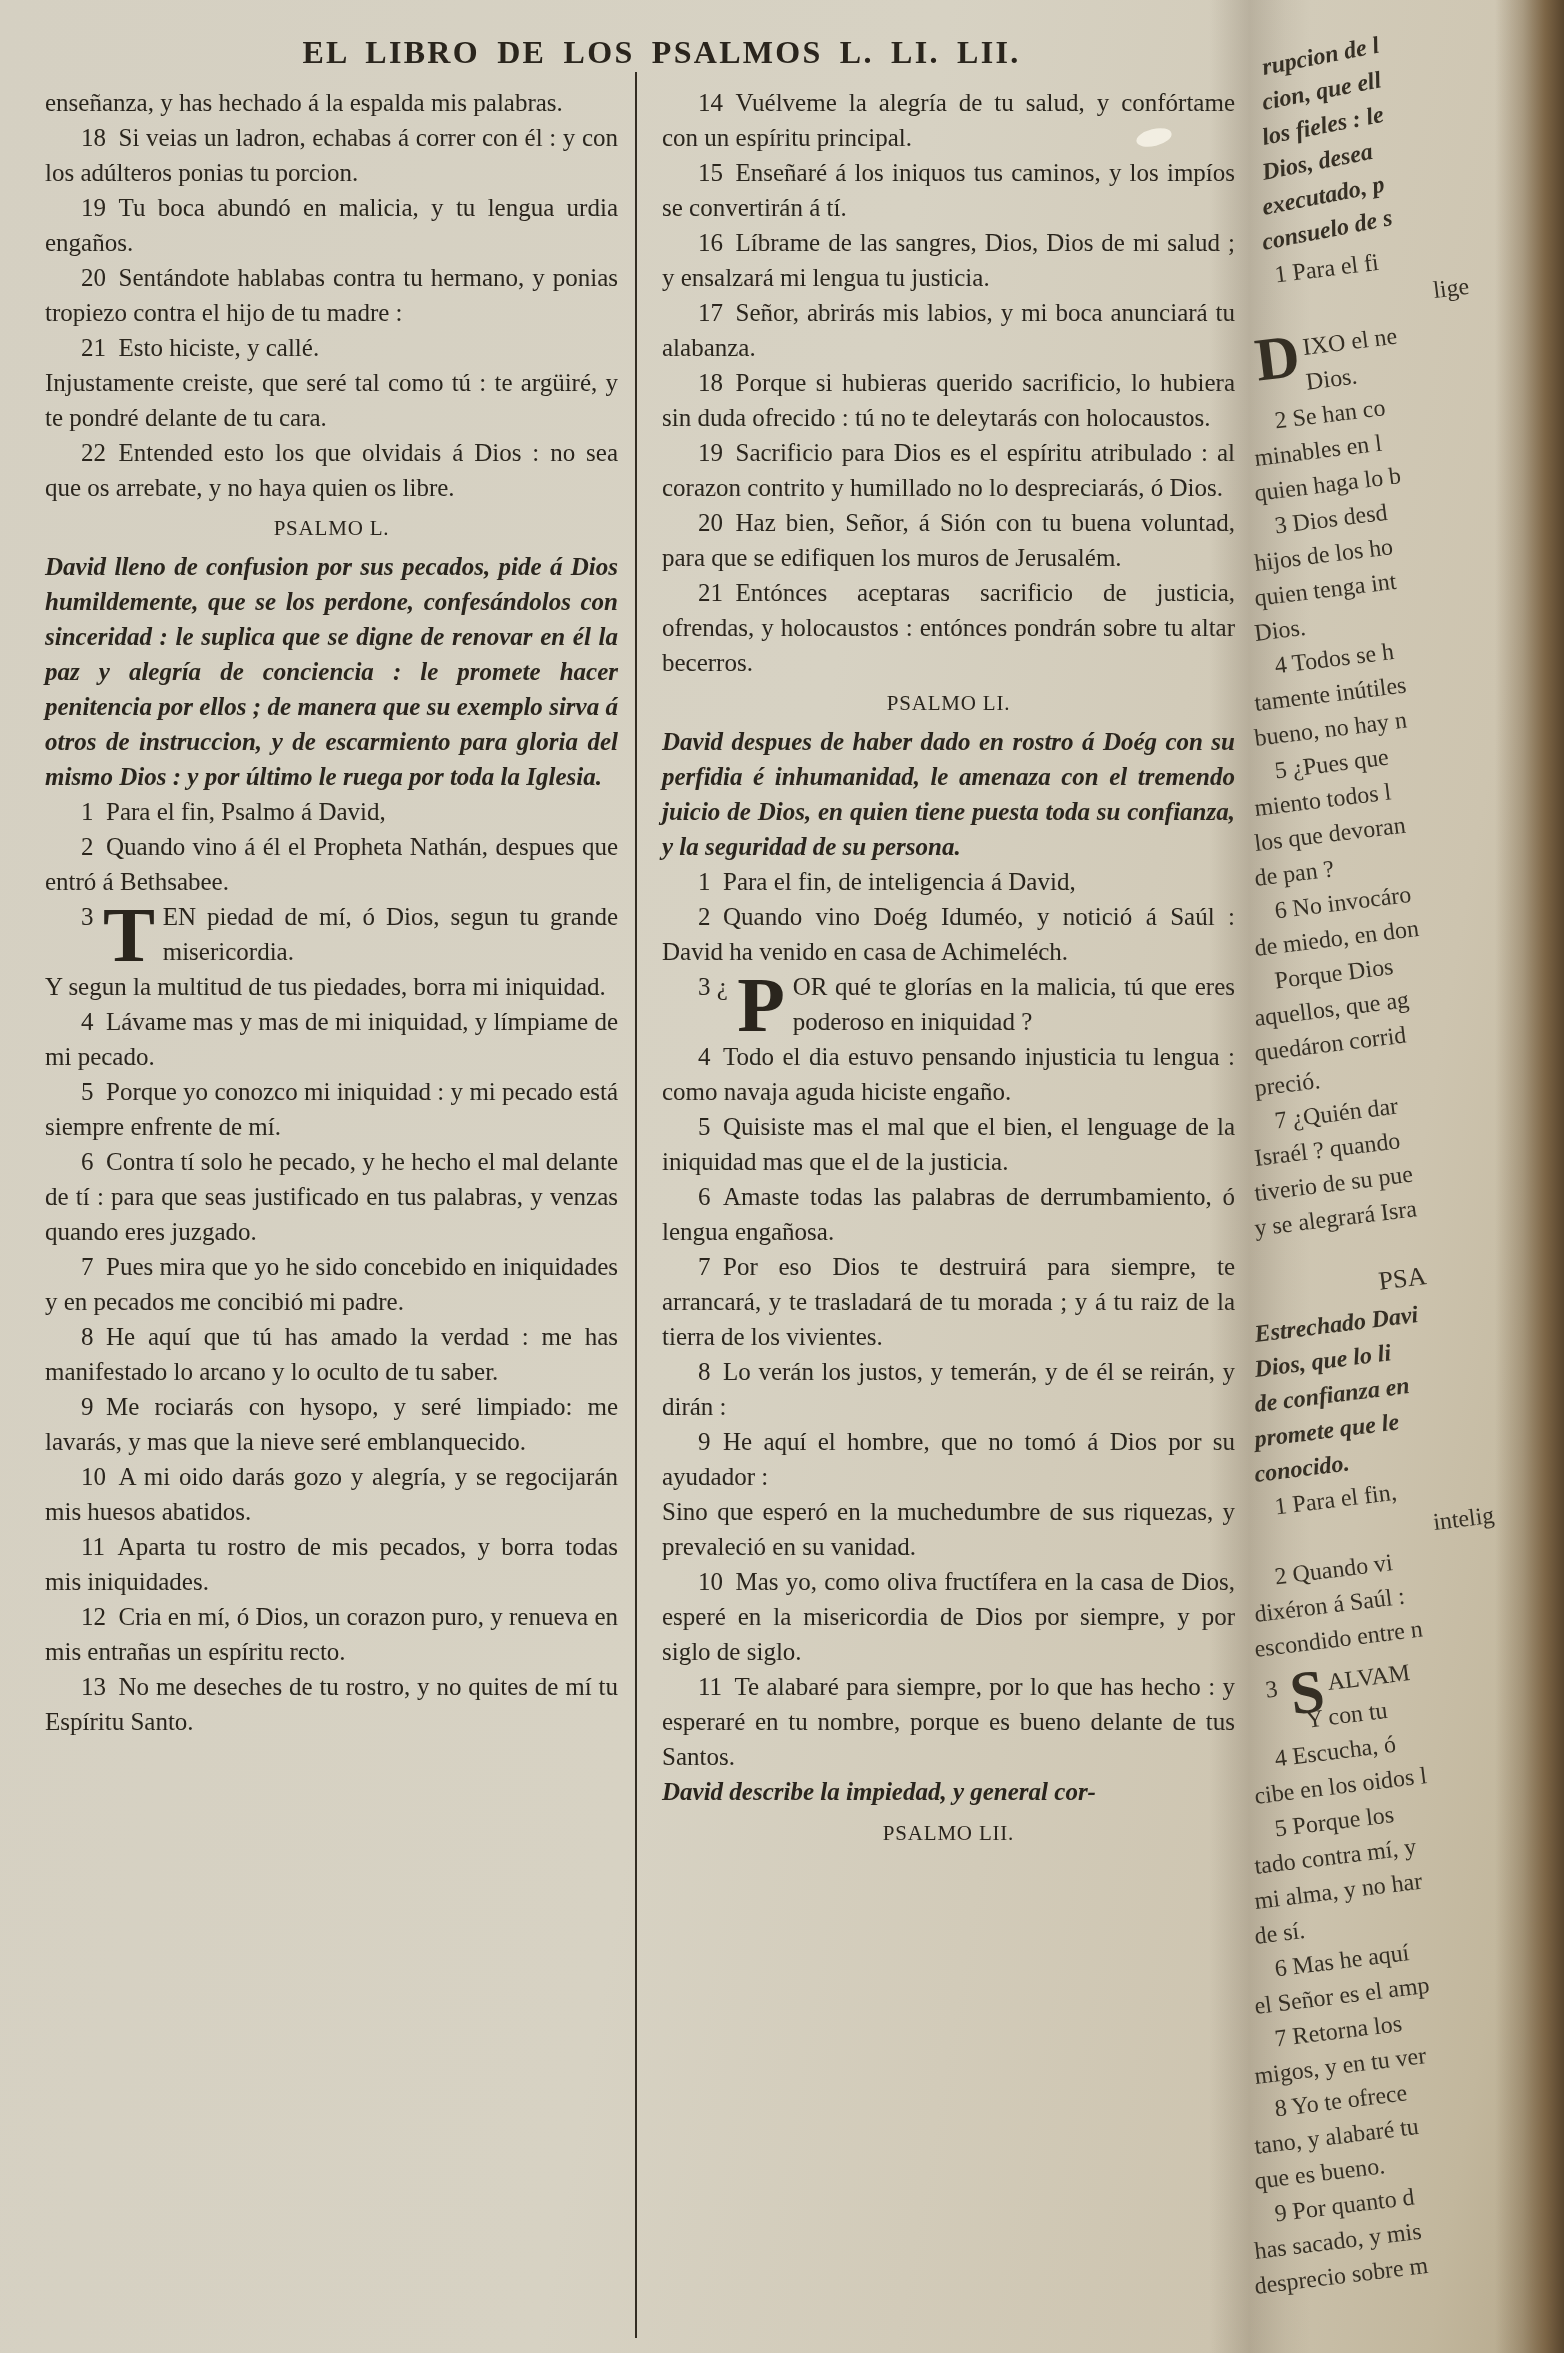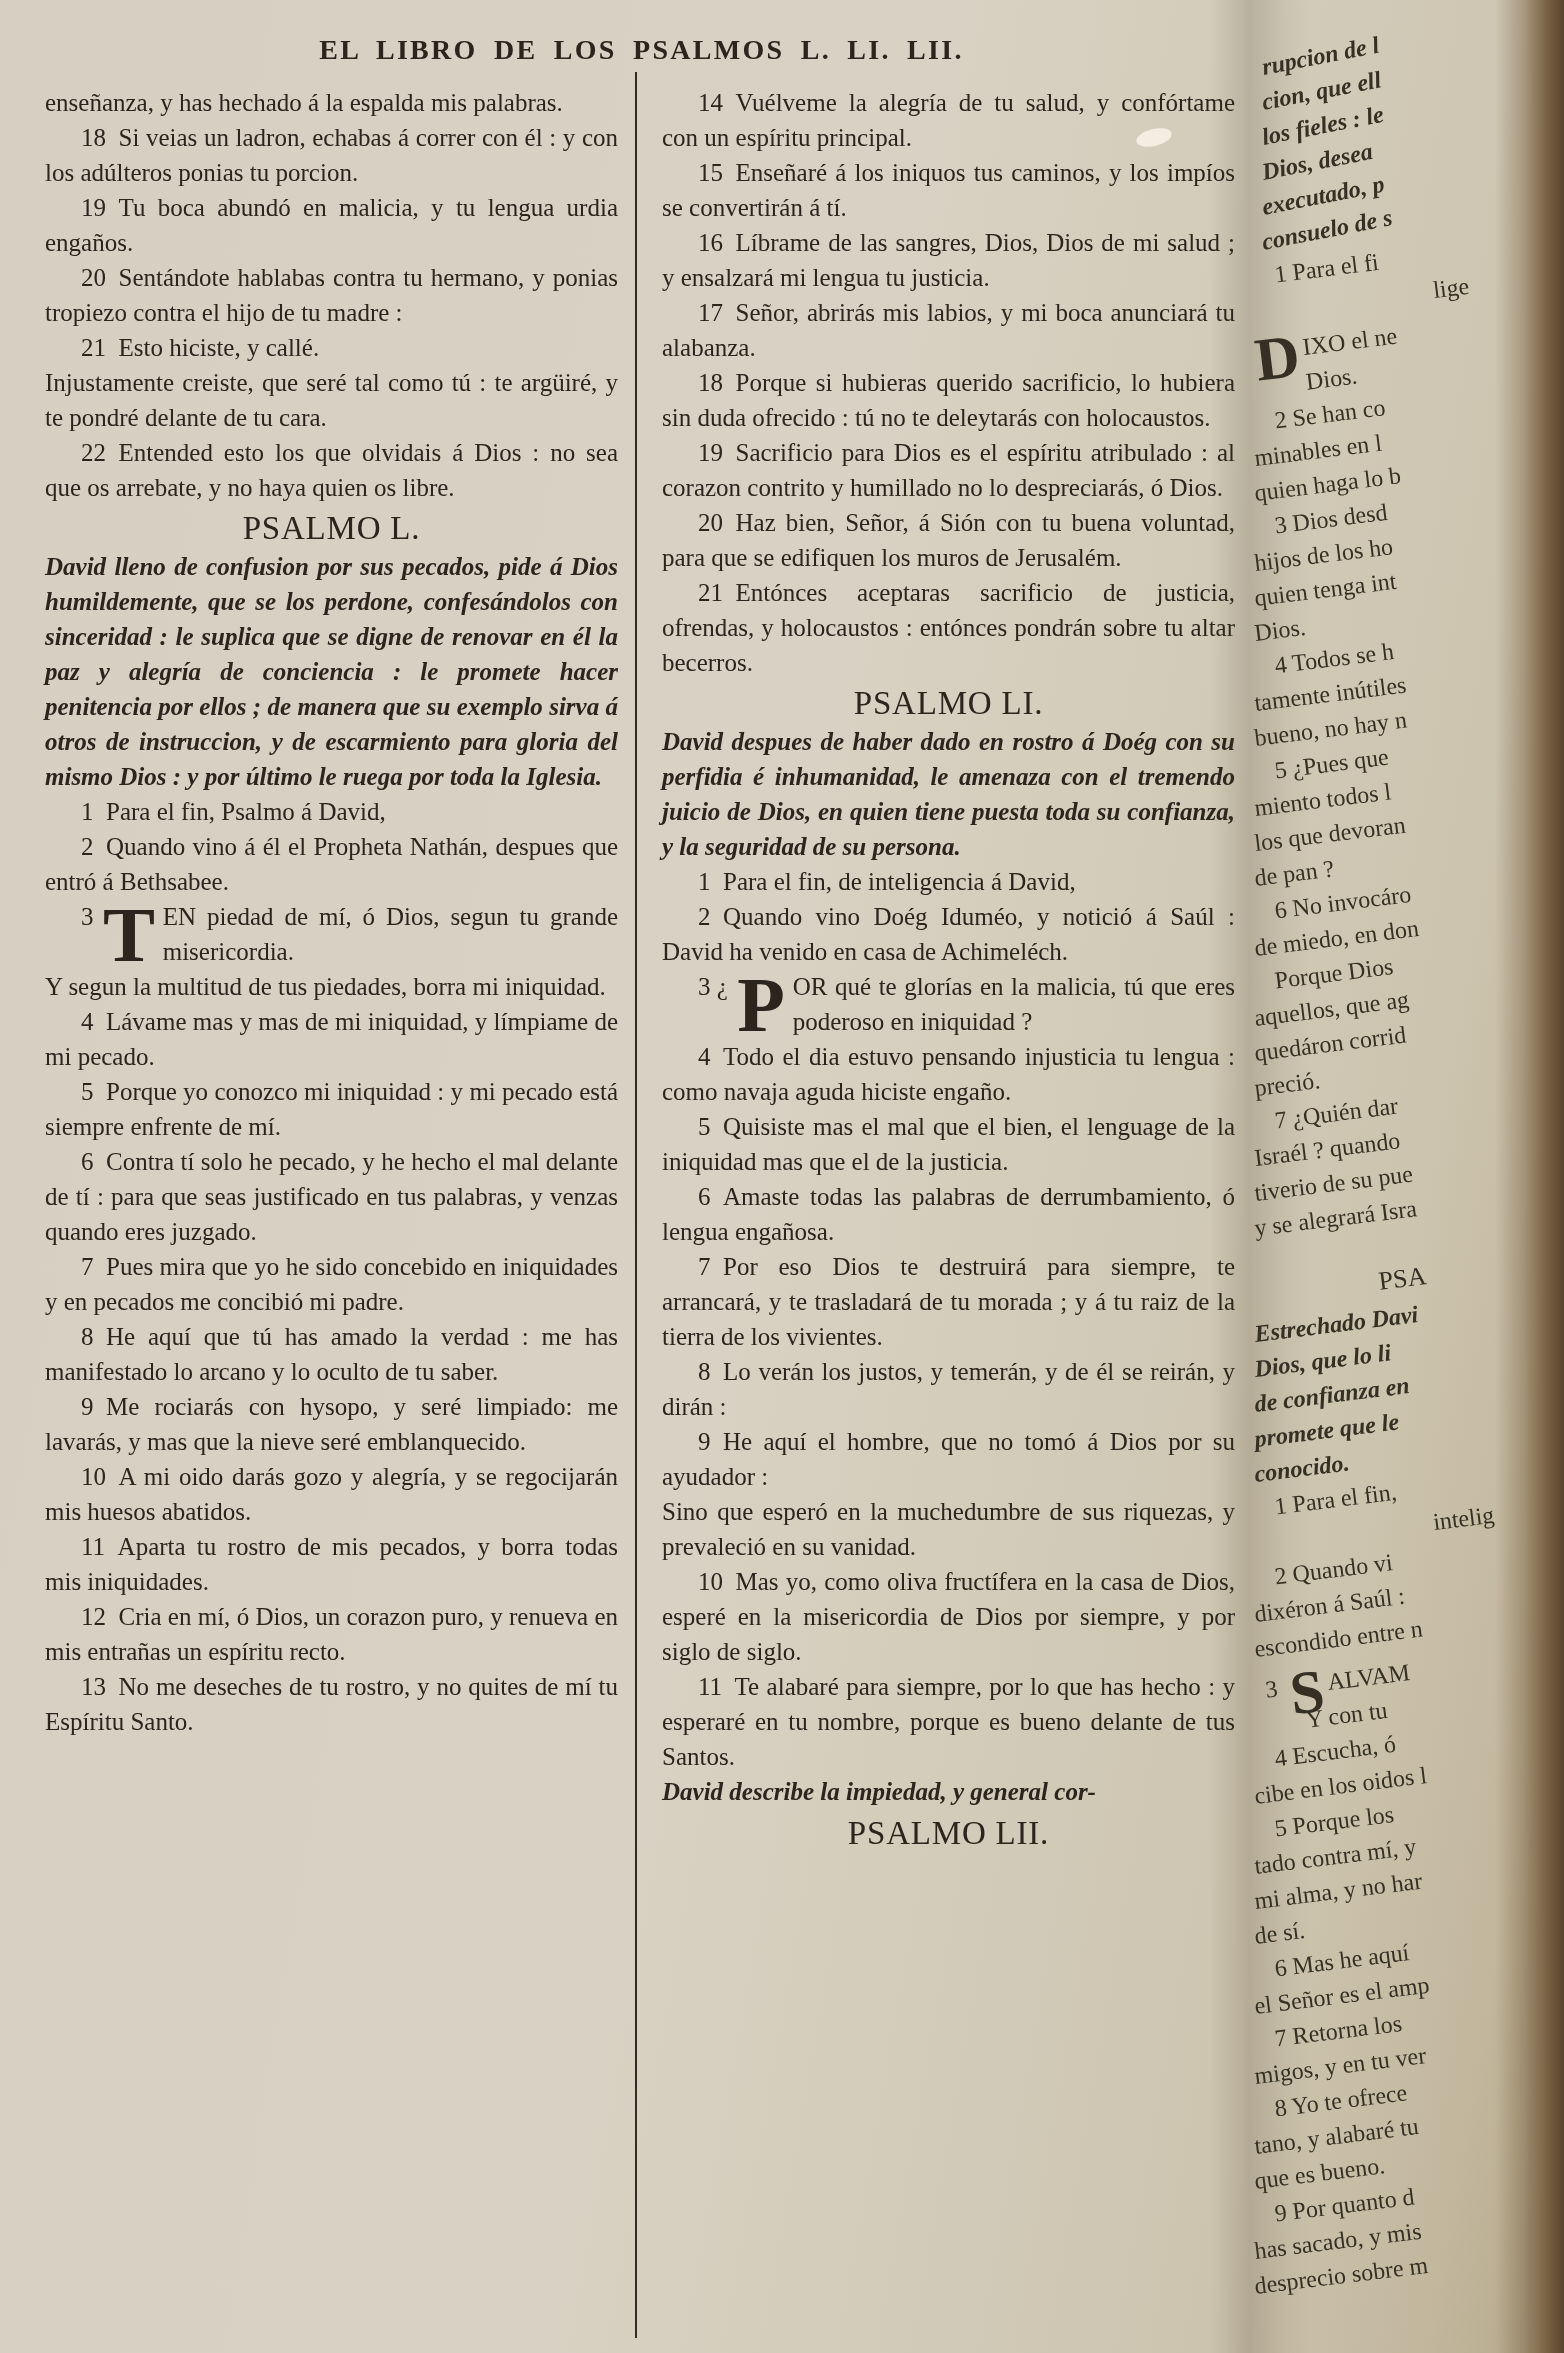--- a/index.html
+++ b/index.html
@@ -9,31 +9,31 @@
     background:#c9c2b0;
   }
   .page{
     position:absolute;inset:0;overflow:hidden;
     background:linear-gradient(100deg,#d5d0c2 0%,#d7d2c3 48%,#d2cbb9 66%,#cdc4af 82%,#c2b79d 93%,#b3a588 100%);
     color:#2a251d;
   }
   
   .header{
     position:absolute;left:0;top:34px;width:1283px;text-align:center;
-    font-size:28px;font-weight:bold;letter-spacing:2.3px;word-spacing:7px;
+    font-size:32px;font-weight:bold;letter-spacing:2.3px;word-spacing:7px;padding-left:20px;
   }
   
   .col{position:absolute;top:77px;margin-top:8px;}
   .col-left{left:45px;width:573px;}
   .col-mid{left:662px;width:573px;}
   .divider{position:absolute;left:635px;top:72px;width:1.6px;height:2266px;background:#332d23;}
   .col p{margin:0;font-size:25px;line-height:35px;text-align:justify;}
   .para.verse{text-indent:36px;}
   .para.cont{text-indent:0;}
-  .para.heading{text-align:center;text-indent:0;font-size:33px;letter-spacing:0.8px;margin:6.3px 0 3.1px 0;}
+  .para.heading{text-align:center;text-indent:0;font-size:21px;letter-spacing:0.8px;margin:6.3px 0 3.1px 0;}
   .para.summary{font-style:italic;font-weight:600;text-indent:0;}
   .float-num{float:left;margin:0 7.8px 0 36px;line-height:35px;}
   .dropcap{
     float:left;font-size:78px;line-height:55px;font-weight:bold;
     padding:7.8px 7.8px 0 1.6px;
   }
   
   .gutter-shadow{
     position:absolute;left:1209px;top:0;width:102px;height:100%;
     background:linear-gradient(to right,rgba(80,65,45,0) 0%,rgba(80,65,45,0.20) 40%,rgba(80,65,45,0.06) 75%,rgba(80,65,45,0) 100%);

